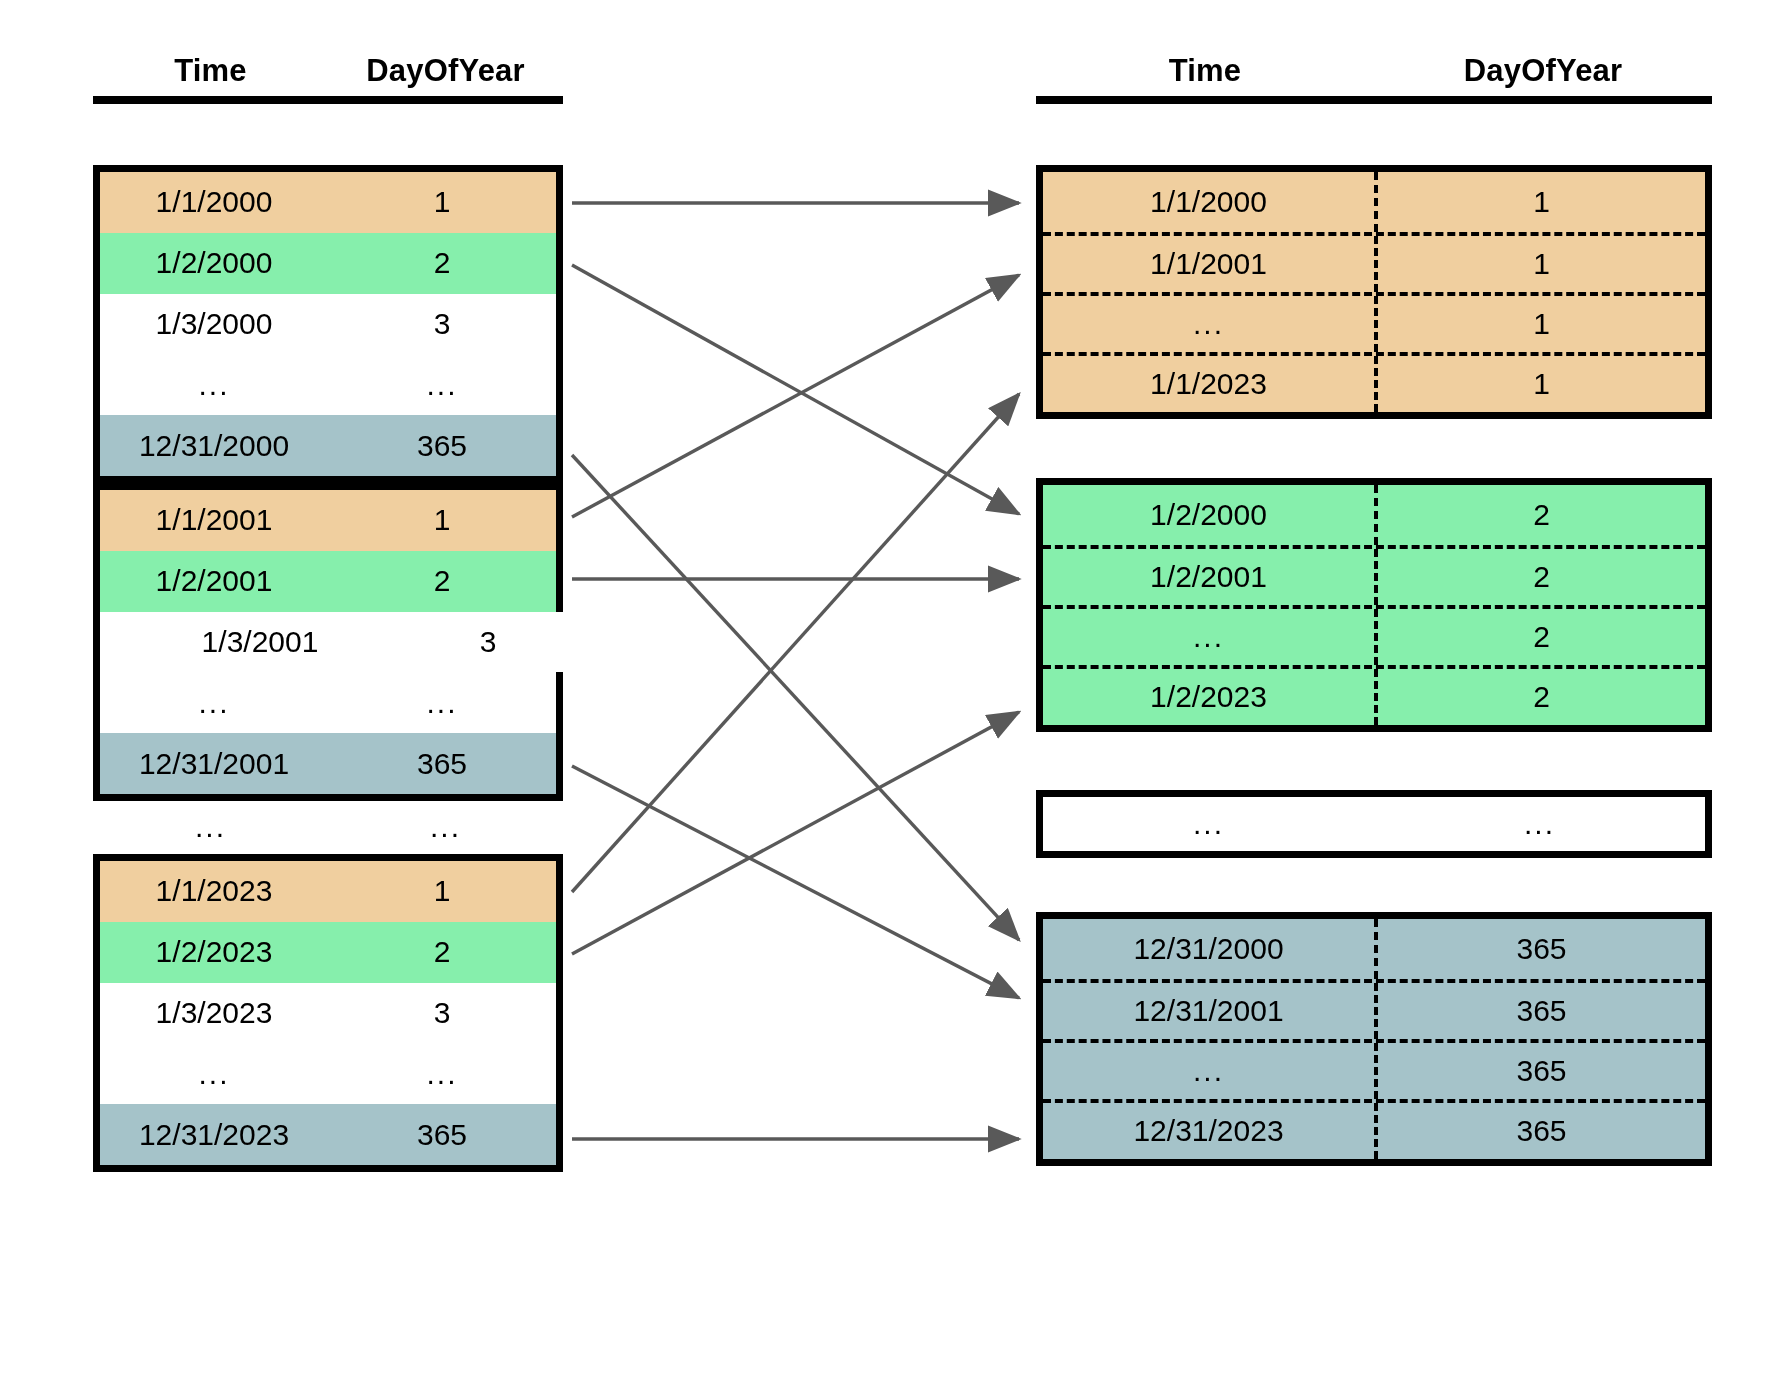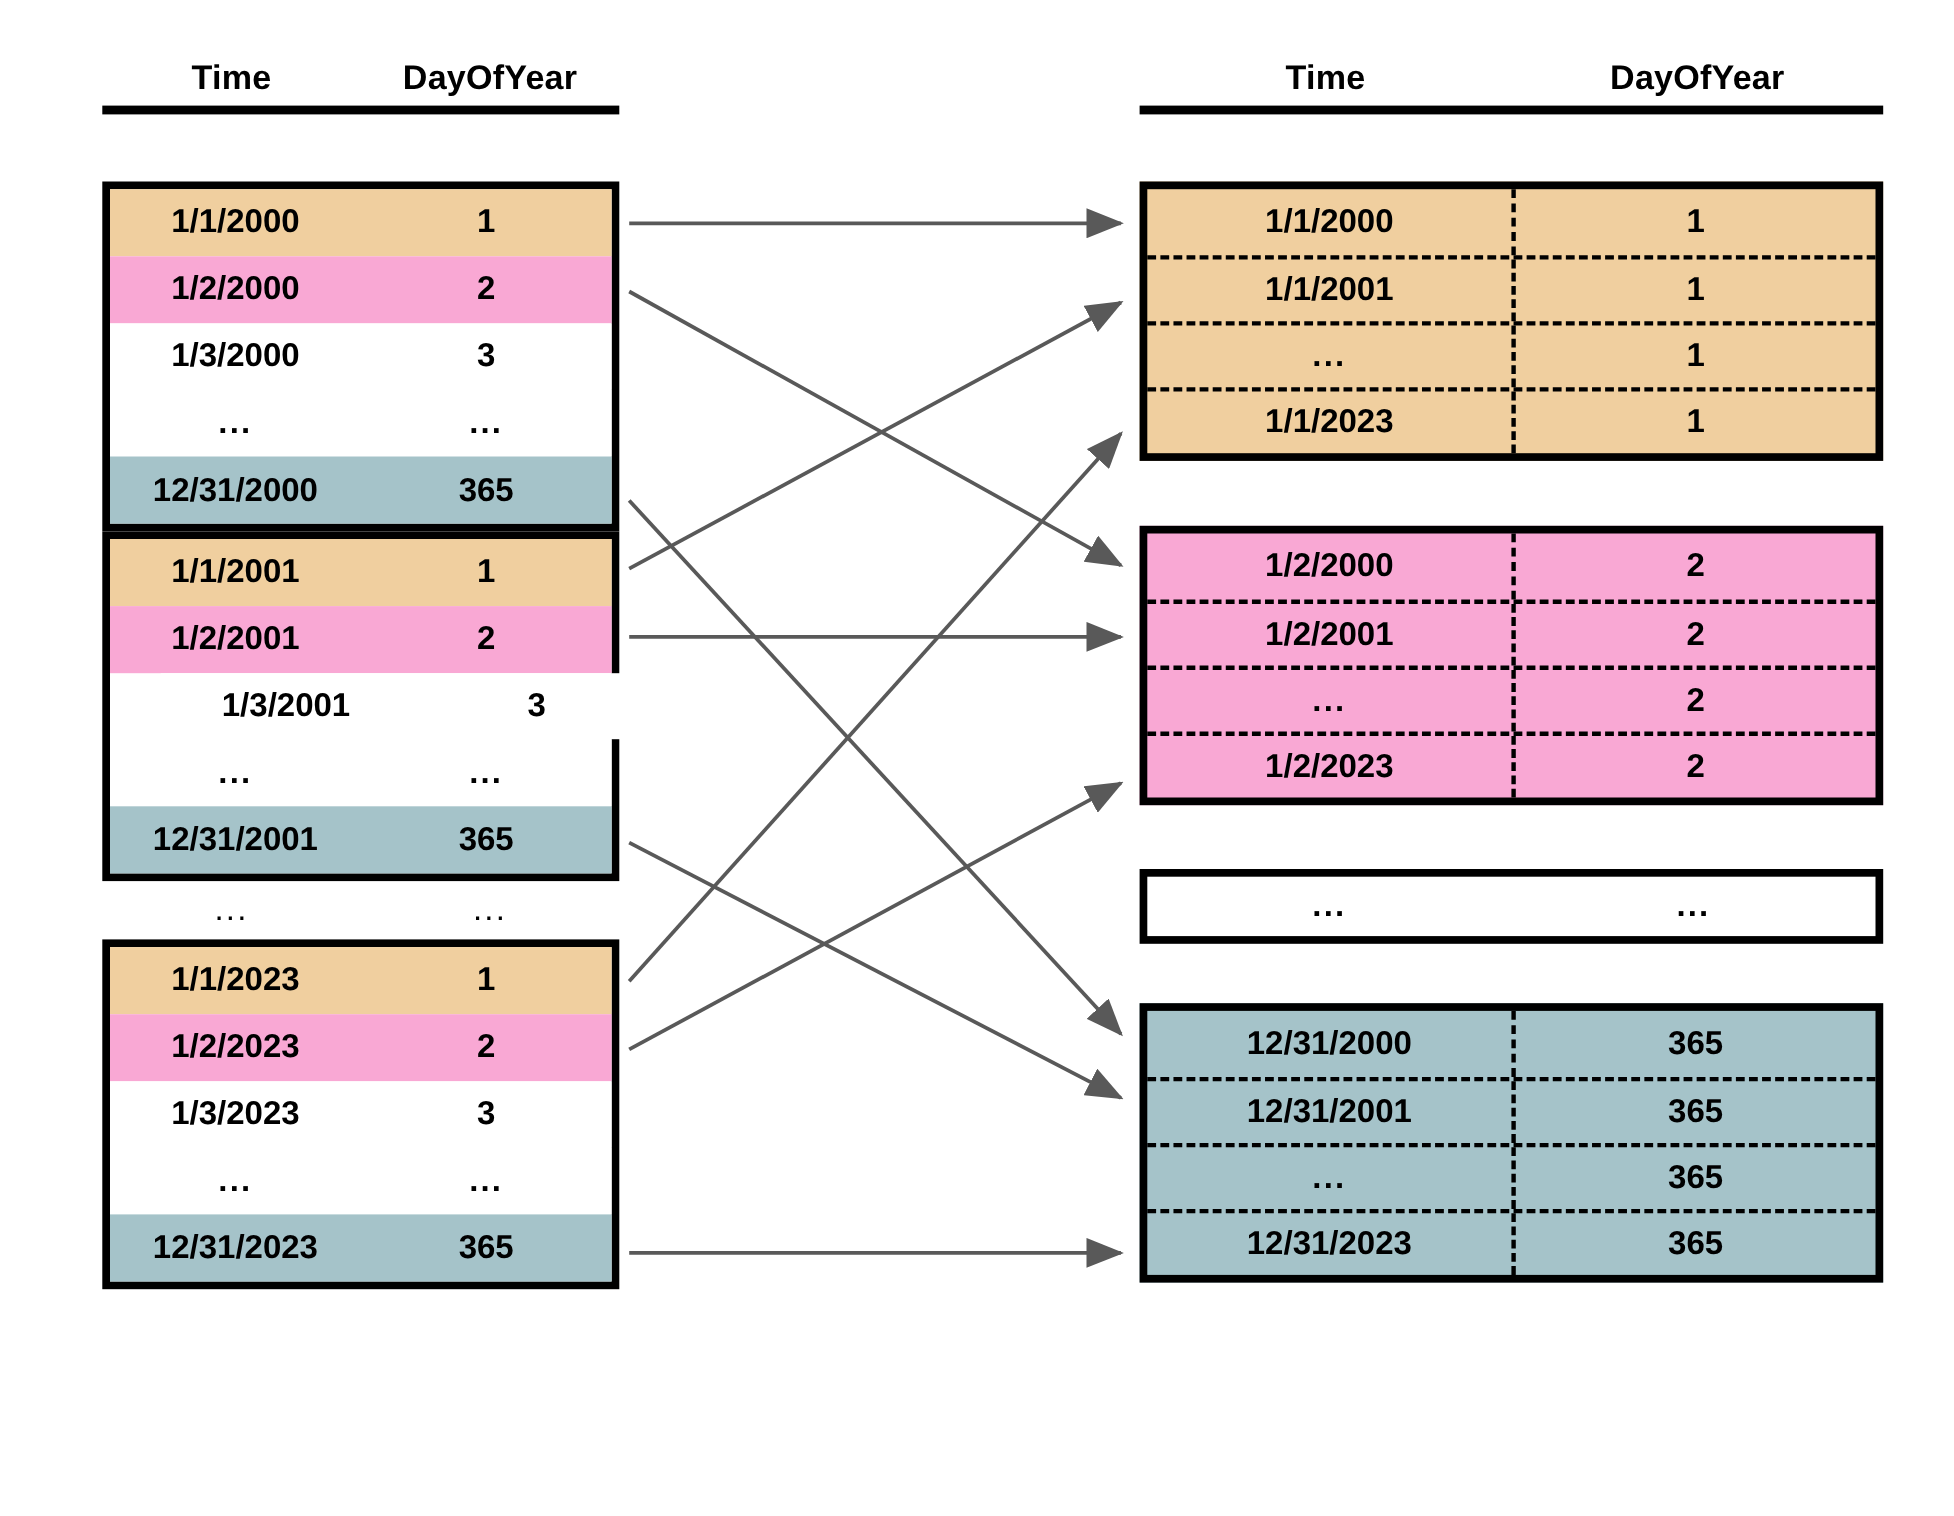--- a/index.html
+++ b/index.html
@@ -57,21 +57,20 @@
   .tbl {
     position: absolute;
     border: 7px solid #000000;
     box-sizing: border-box;
     background: #ffffff;
   }
   .tbl .row {
     display: flex;
     box-sizing: border-box;
     width: 100%;
-    font-weight: bold;
   }
   .tbl .cell {
     flex: 1 1 50%;
     font-size: 30px;
     line-height: 1;
     display: flex;
     align-items: center;
     justify-content: center;
     box-sizing: border-box;
     white-space: nowrap;
@@ -79,21 +78,21 @@
   .tbl .cell.dots { letter-spacing: 2px; }
 
   
   .tbl.left .row { border: 0; }
 
   
   .tbl.right .row + .row { border-top: 4px dashed #000000; }
   .tbl.right .cell + .cell { border-left: 4px dashed #000000; }
 
   .fill-orange { background: #f0cf9f; }
-  .fill-green  { background: #f9a8d4; text-align: center; }
+  .fill-green  { background: #86efac; text-align: center; }
   .fill-blue   { background: #a5c3c9; justify-content: space-between; }
   .fill-white  { background: #ffffff; }
 
   
   .gap-dots {
     position: absolute;
     display: flex;
     font-size: 30px;
     line-height: 1;
   }

